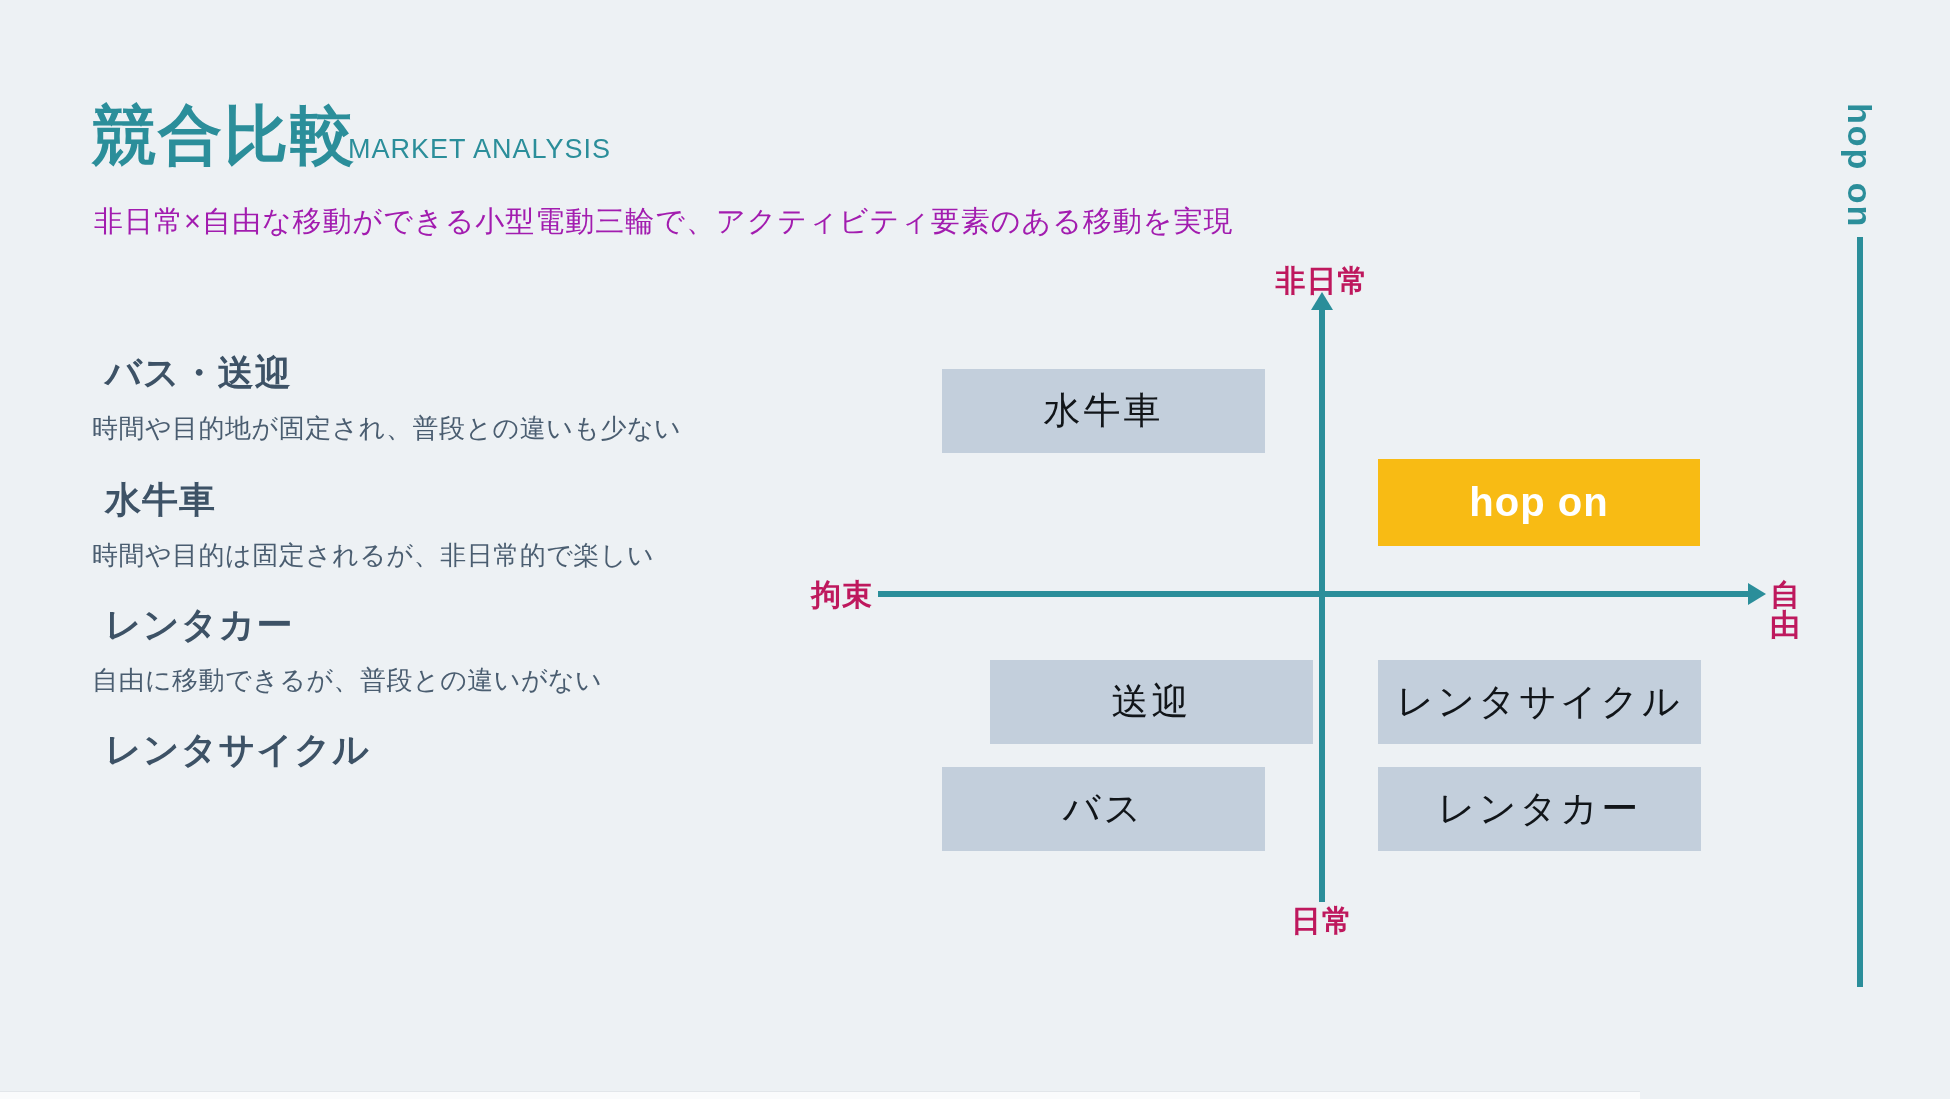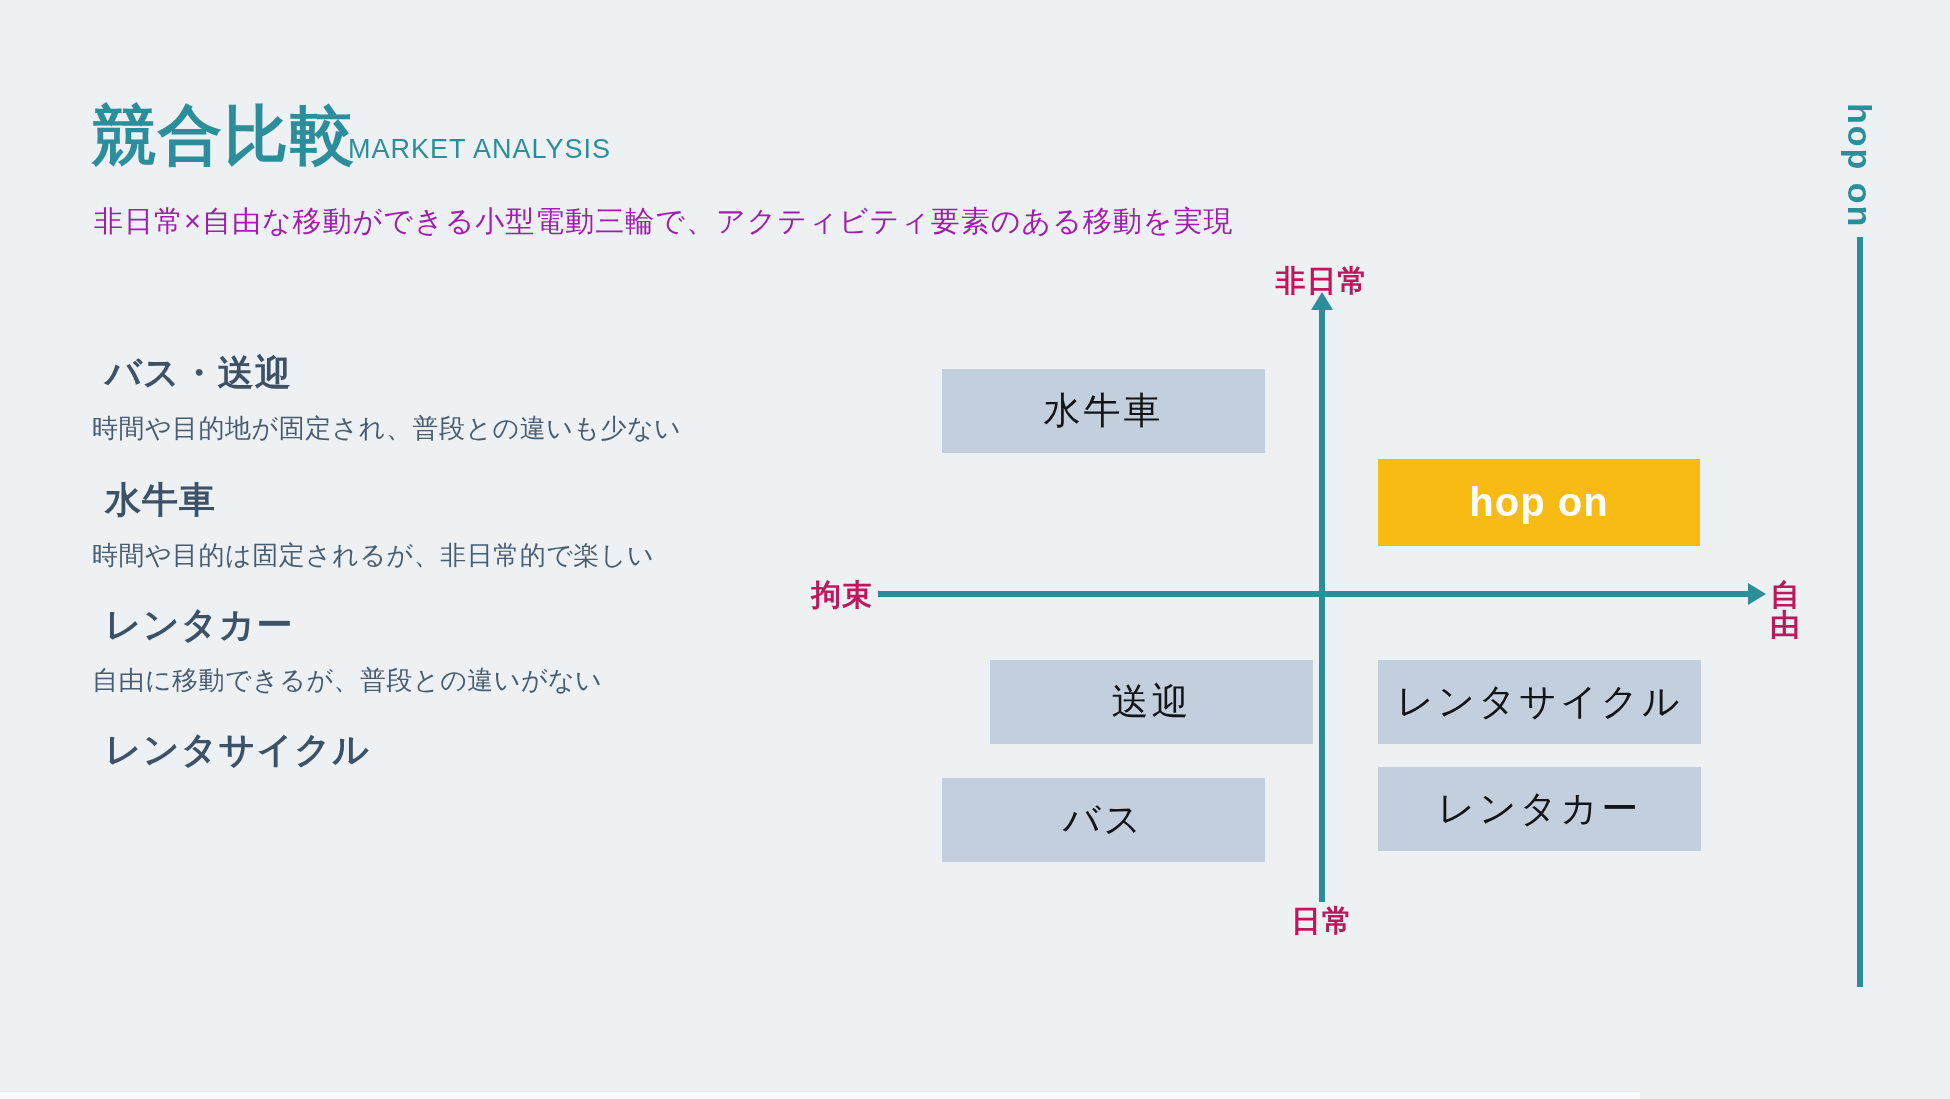--- a/index.html
+++ b/index.html
@@ -109,21 +109,21 @@
     color: #ffffff;
     font-weight: 700;
     font-size: 40px;
     letter-spacing: 1px;
     height: 87px;
     width: 322px;
   }
   .pos-suigyusha   { left: 942px;  top: 369px; }
   .pos-hopon       { left: 1378px; top: 459px; }
   .pos-sougei      { left: 990px;  top: 660px; }
-  .pos-bus         { left: 942px;  top: 767px; margin-top: 11px; }
+  .pos-bus         { left: 942px;  top: 767px; }
   .pos-rentacycle  { left: 1378px; top: 660px; }
   .pos-rentacar    { left: 1378px; top: 767px; }
   
   .side-brand {
     position: absolute;
     left: 1840px; top: 103px;
     writing-mode: vertical-rl;
     font-size: 34px;
     font-weight: 700;
     color: #2b8e9a;

